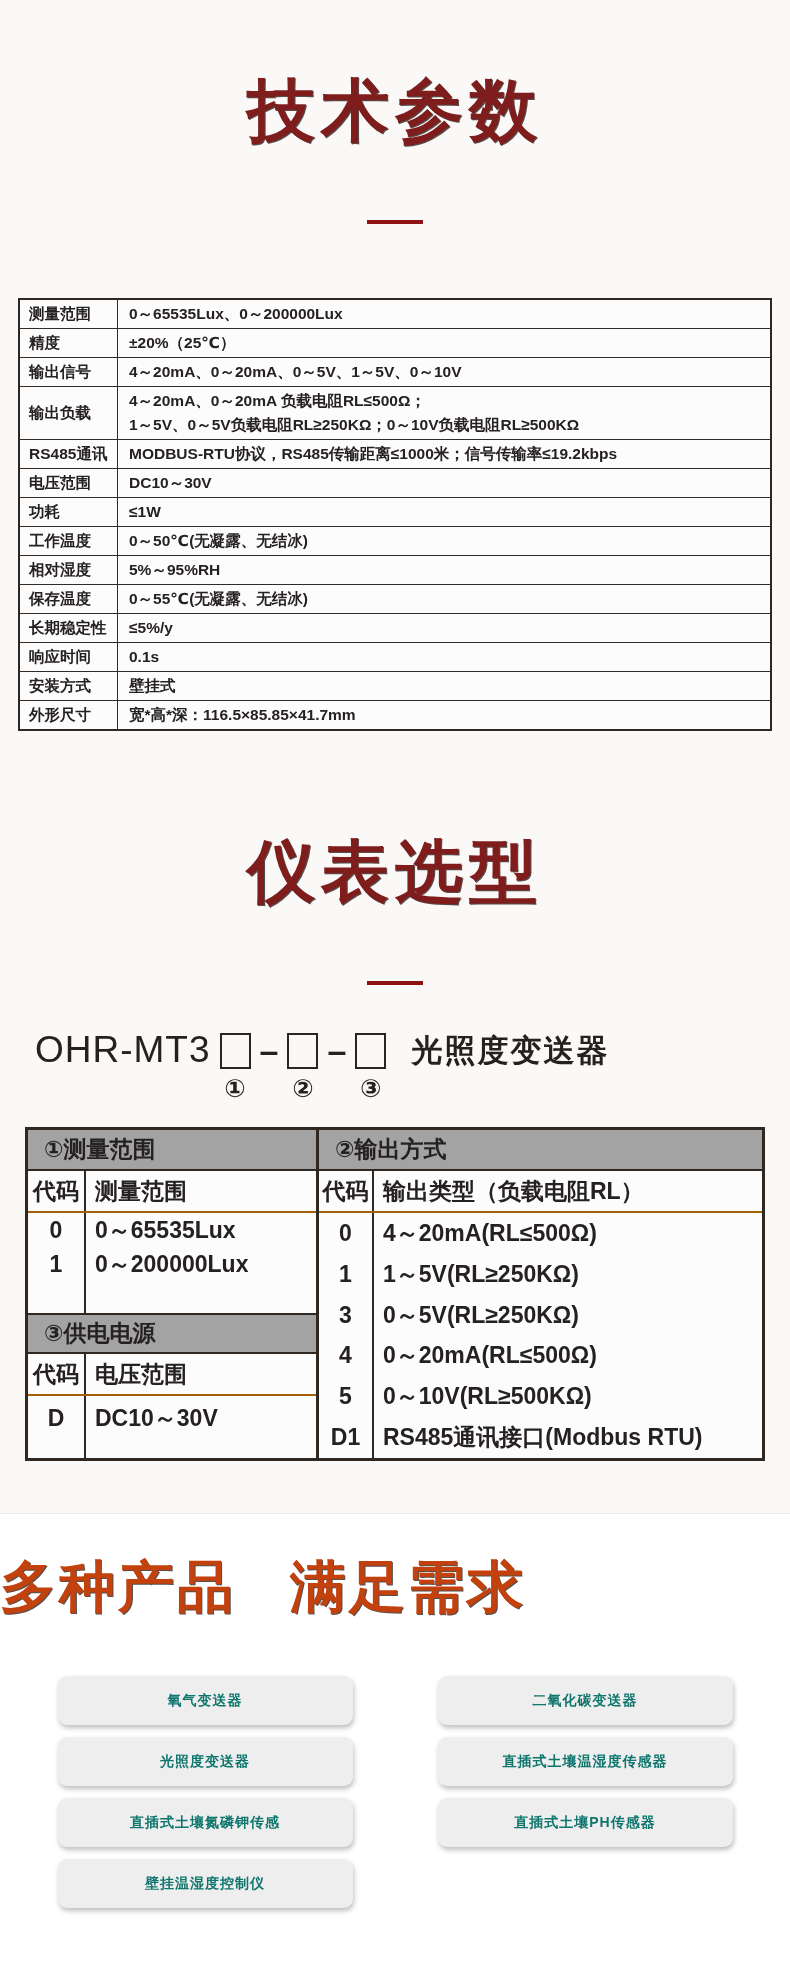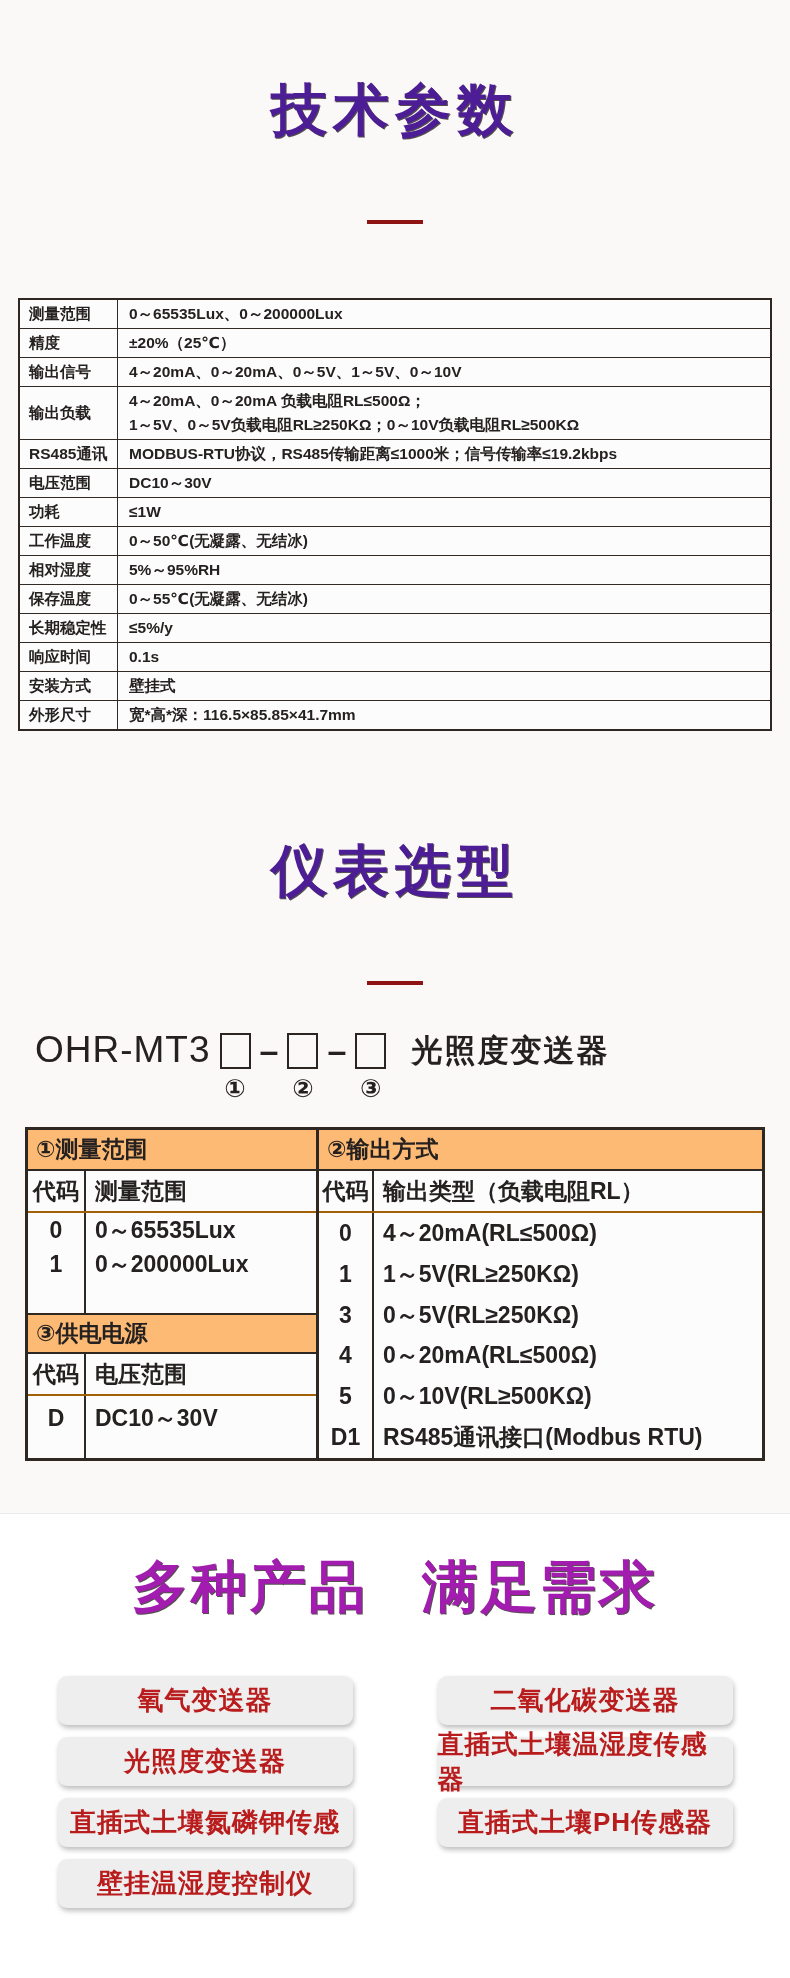--- a/index.html
+++ b/index.html
@@ -5,25 +5,25 @@
   html,body{margin:0;padding:0;}
   body{
     width:790px;height:1978px;overflow:hidden;
     background:#fbf8f8;
     font-family:"Liberation Sans","DejaVu Sans",sans-serif;
     color:#252120;
   }
   
   .big-title{
     text-align:center;
-    font-size:56px;
+    font-size:68px;
     font-weight:900;
     letter-spacing:6px;
     line-height:108px;
-    color:#4c1d95;
+    color:#7f1d1d;
     text-shadow:1px 1px 0 #55504e;
   }
   .title-1{padding-top:56px;}
   .title-2{margin-top:86px;}
   .red-divider{
     width:56px;height:4px;margin:56px auto 0;
     background:#8e1414;
   }
   
   .spec-wrap{
@@ -67,25 +67,25 @@
     height:334px;
     box-sizing:border-box;
     border:3px solid #2e2722;
     display:flex;
     background:#fdfcfc;
   }
   .sel-left{width:291px;border-right:3px solid #2e2722;display:flex;flex-direction:column;box-sizing:border-box;}
   .sel-right{flex:1;display:flex;flex-direction:column;box-sizing:border-box;text-align:center;}
   .sel-header{
     height:41px;box-sizing:border-box;
-    background:#fdba74;
+    background:#a3a3a3;
     border-bottom:2px solid #2e2722;
     font-size:23px;font-weight:700;
     display:flex;align-items:center;
-    padding-left:8px;
+    padding-left:16px;
   }
   .sel-header.mid{border-top:2.5px solid #2e2722;}
   .sel-subrow{
     height:42px;box-sizing:border-box;
     border-bottom:2px solid #a16207;
     display:flex;font-size:23px;font-weight:700;
   }
   .sel-code-cell{
     width:58px;box-sizing:border-box;
     border-right:2px solid #2e2722;
@@ -112,40 +112,40 @@
   
   .products{
     margin-top:52px;
     height:478px;
     box-sizing:border-box;
     background:#ffffff;
     border-top:1px solid #eceae9;
     padding-top:36px;
   }
   .products-title{
-    display:flex;justify-content:center;gap:54px;
-    font-size:56px;font-weight:900;color:#a21caf;
+    display:flex;gap:54px;
+    font-size:56px;font-weight:900;color:#c2410c;
     letter-spacing:3px;
     text-shadow:1px 1px 0 #55504e;
   }
   .btn-grid{
     margin-top:50px;
     display:grid;
     grid-template-columns:295px 295px;
     column-gap:85px;
     row-gap:12px;
     justify-content:center;
   }
   .product-btn{
     height:49px;
     background:#efeeee;
     border-radius:9px;
     box-shadow:1px 3px 5px rgba(0,0,0,0.25);
     display:flex;align-items:center;justify-content:center;
-    font-size:26px;font-weight:700;color:#b91c1c;
+    font-size:14px;font-weight:700;color:#0f766e;
     letter-spacing:1px;
     cursor:pointer;
   }
 </style>
 </head>
 <body>
 
 <div class="big-title title-1">技术参数</div>
 <div class="red-divider"></div>
 

